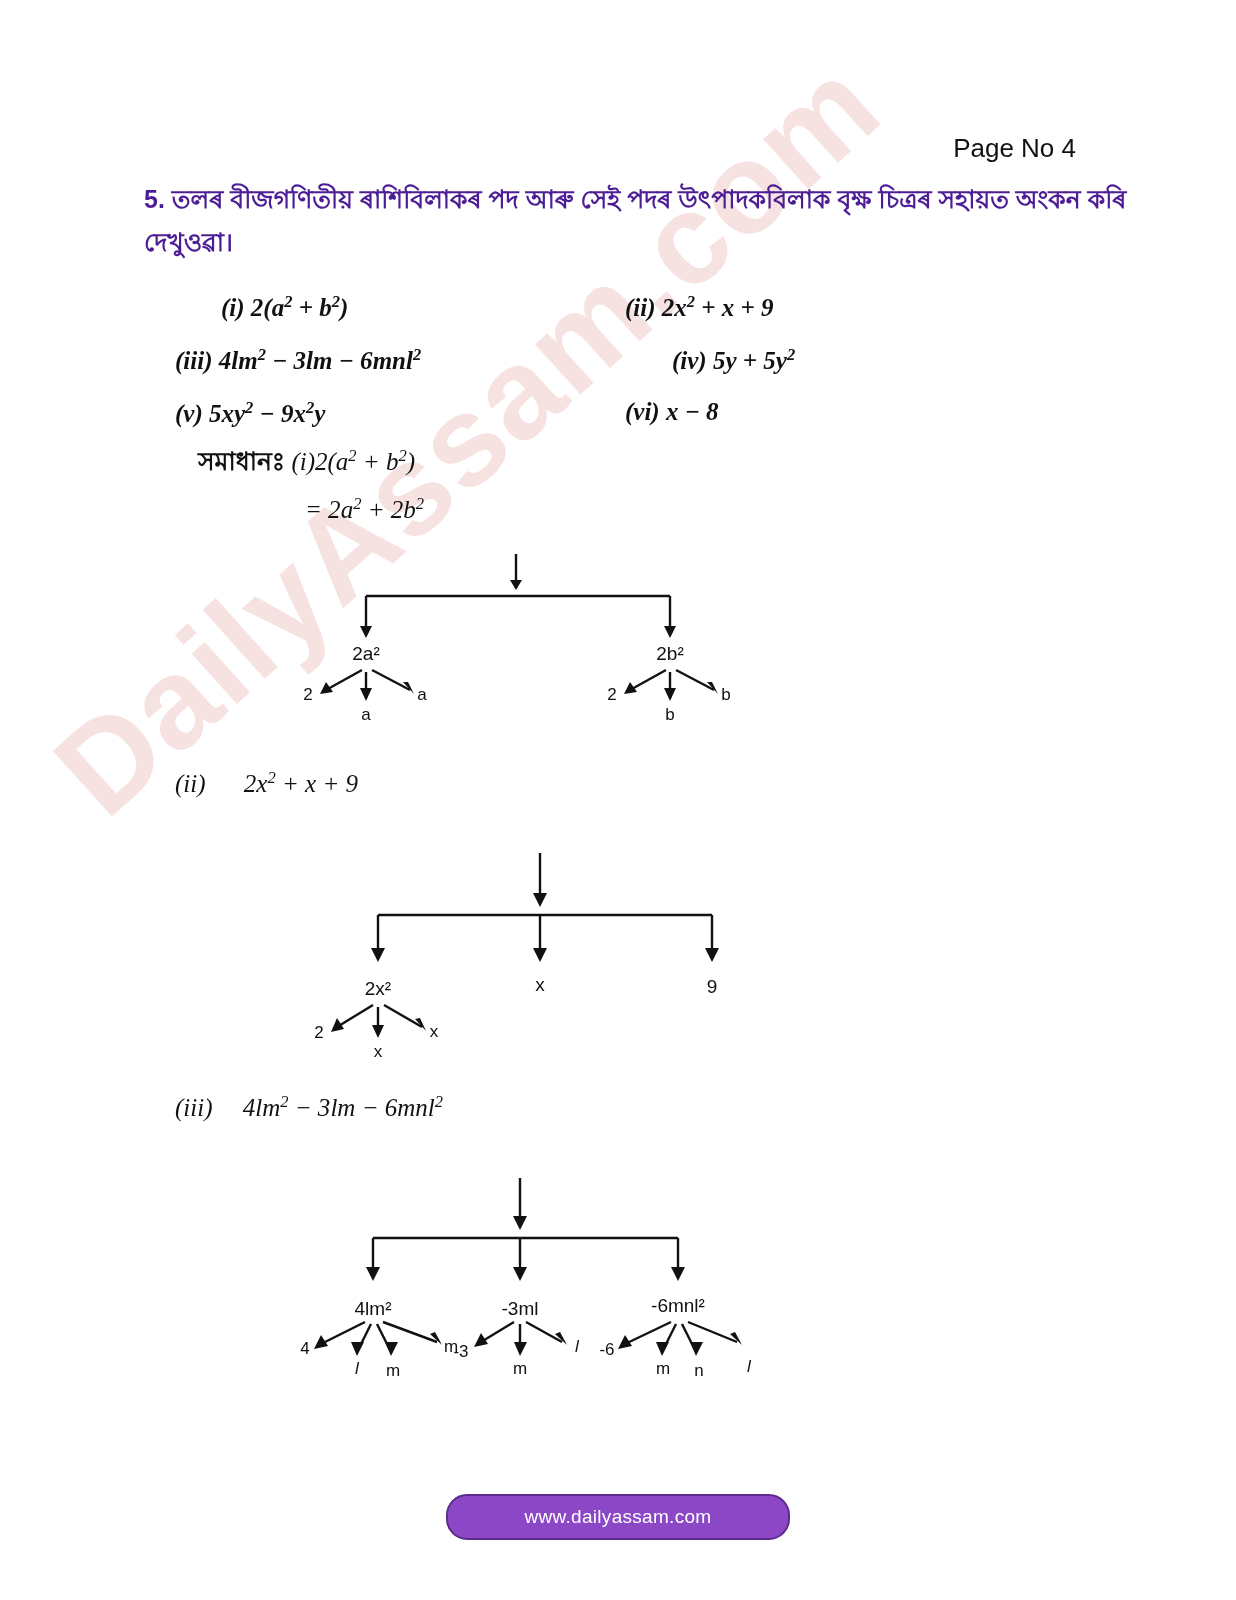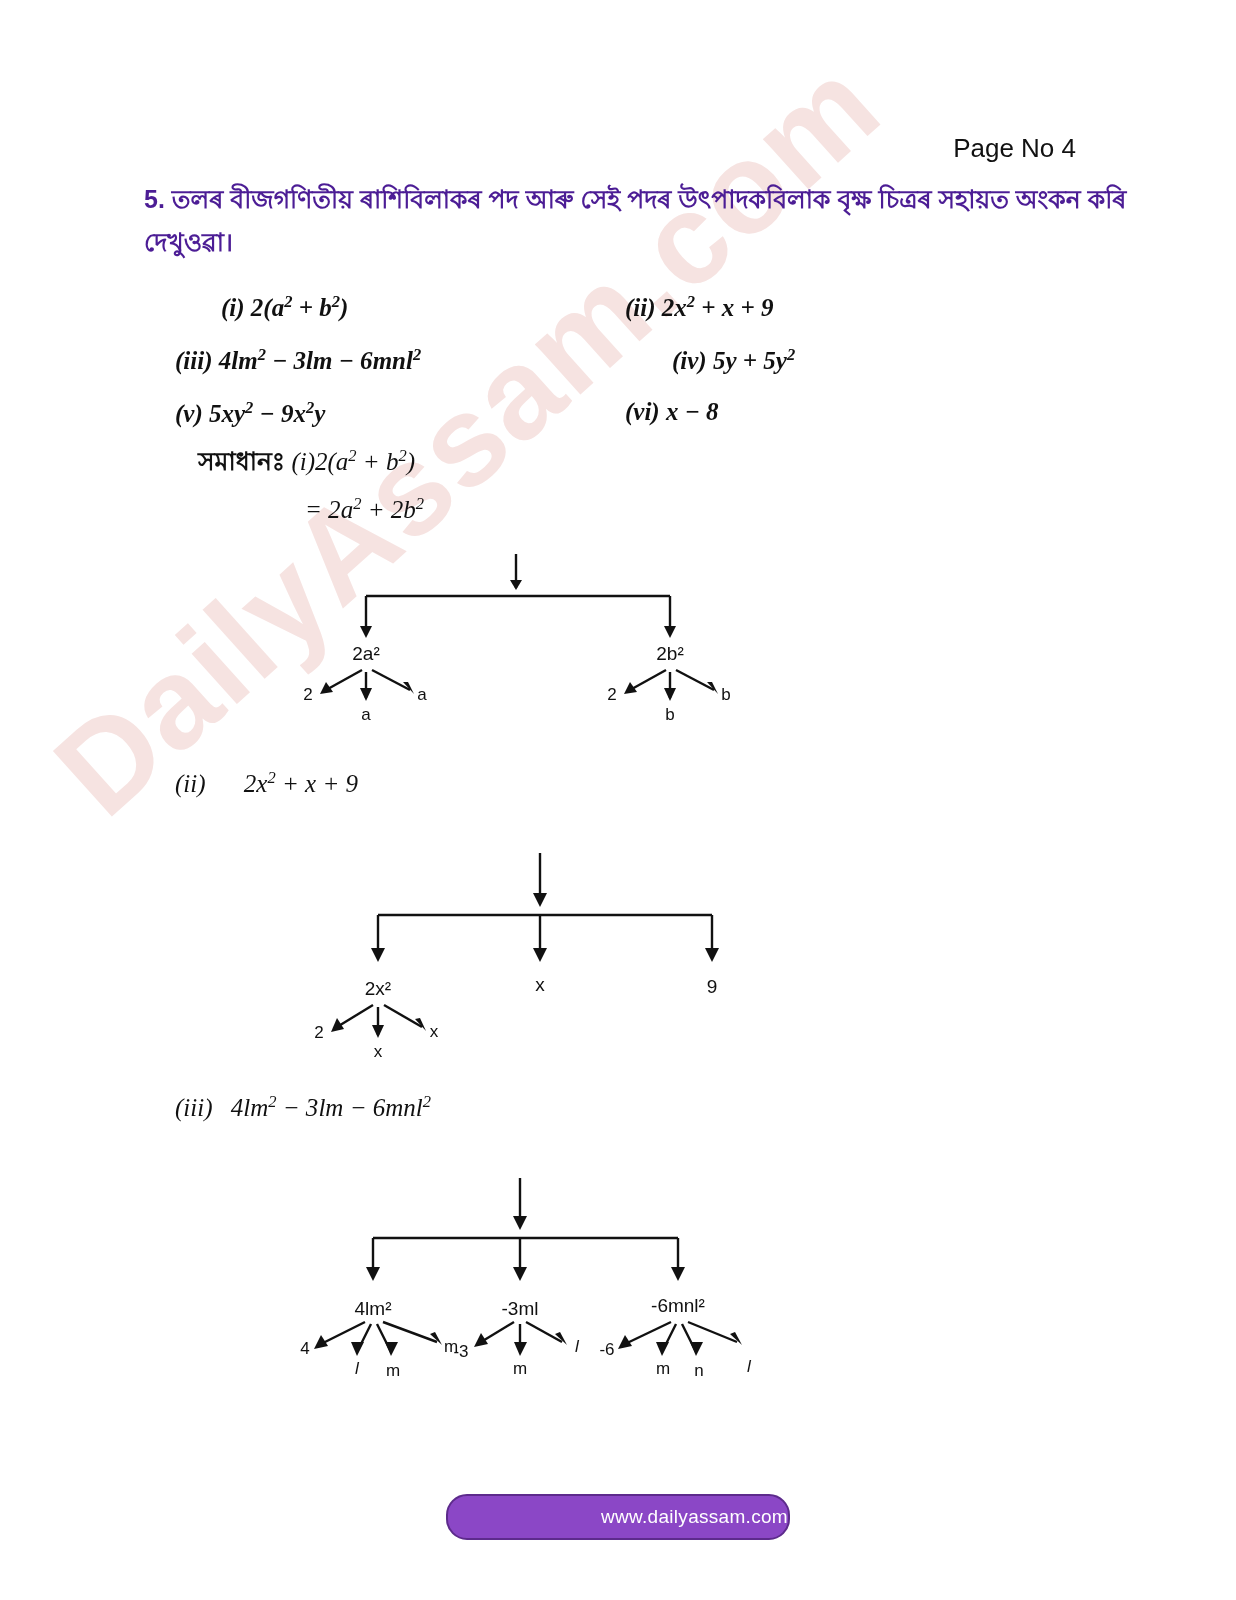--- a/index.html
+++ b/index.html
@@ -170,21 +170,21 @@
     left: 50%;
     transform: translateX(-50%);
     bottom: 60px;
     width: 340px;
     height: 42px;
     border-radius: 21px;
     background: #8b47c6;
     border: 2px solid #5d2b8c;
     display: flex;
     align-items: center;
-    justify-content: flex-end;
+    justify-content: center;
     z-index: 3;
   }
   #footer-pill span {
     font-family: "Liberation Sans", sans-serif;
     font-size: 19px;
     color: #ffffff;
     letter-spacing: 0.3px;
   }
 
   sup { font-size: 0.66em; }
@@ -306,21 +306,21 @@
     <text class="node-label" x="230" y="146" text-anchor="middle">x</text>
     <text class="node-label" x="402" y="148" text-anchor="middle">9</text>
     <text class="node-label small" x="9" y="193" text-anchor="middle">2</text>
     <text class="node-label small" x="68" y="212" text-anchor="middle">x</text>
     <text class="node-label small" x="124" y="192" text-anchor="middle">x</text>
   </svg>
 </div>
 
 <div class="solu" style="left:175px; top:1092px;">
   <span class="ital">(<i>iii</i>)</span>
-  <span class="ital" style="margin-left:12px;">4<i>lm</i><sup>2</sup> − 3<i>lm</i> − 6<i>mnl</i><sup>2</sup></span>
+  <span class="ital" style="margin-left:24px;">4<i>lm</i><sup>2</sup> − 3<i>lm</i> − 6<i>mnl</i><sup>2</sup></span>
 </div>
 
 <div class="tree" style="left:285px; top:1172px;">
   <svg width="500" height="215" viewBox="0 0 500 215">
     <g stroke="#111" stroke-width="2.4" fill="none">
       <path d="M235,6 L235,54"></path>
       <path d="M228,44 L235,58 L242,44" fill="#111" stroke="none"></path>
       <path d="M88,66 L393,66"></path>
       <path d="M88,66 L88,104"></path>
       <path d="M235,66 L235,104"></path>

